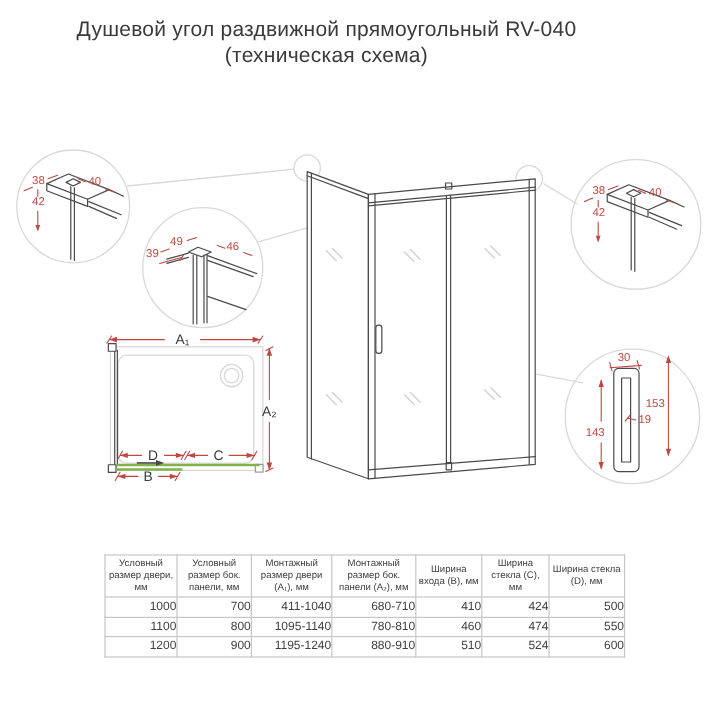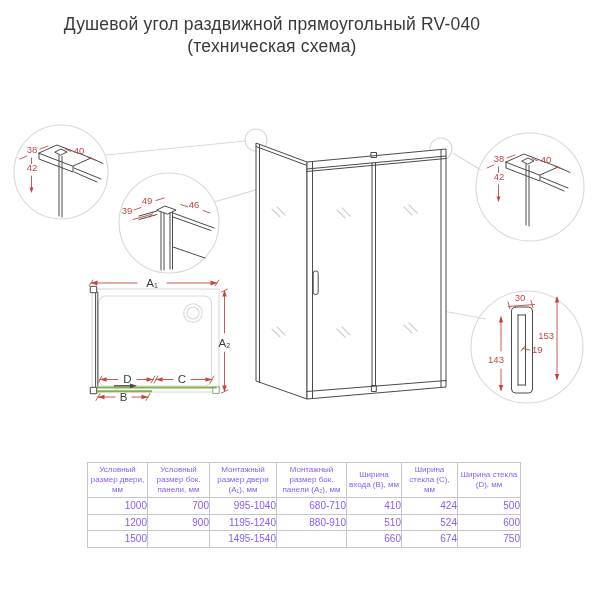--- a/index.html
+++ b/index.html
@@ -20,21 +20,21 @@
   .redf{ fill:#bf4742; stroke:none; }
   .blkf{ fill:#4a4a4a; stroke:none; }
   text.dim  { fill:#bf4742; font-size:9.5px;  font-family:"Liberation Sans",sans-serif; }
   text.plbl { fill:#3d3d3d; font-size:11.5px; font-family:"Liberation Sans",sans-serif; }
   .mid { text-anchor:middle; }
   .end { text-anchor:end; }
   .green { stroke:#82b249; stroke-width:2; fill:none; }
 
   
   table.dims { position:absolute; left:87px; top:462px; width:433px;
-               border-collapse:collapse; color:#8b5cf6; table-layout:fixed; }
+               border-collapse:collapse; color:#404040; table-layout:fixed; }
   table.dims th, table.dims td { border:1px solid #c6c6c6; }
   table.dims th { font-size:8px; font-weight:400; line-height:1.25; padding:2px 1px;
                   height:27px; vertical-align:middle; text-align:center; }
   table.dims td { font-size:10px; text-align:right; height:15.5px; padding:0; }
 </style>
 </head>
 <body>
 
 <div class="title">
   <div>Душевой угол раздвижной прямоугольный RV-040</div>
@@ -204,38 +204,38 @@
       <th>Монтажный размер бок. панели (A₂), мм</th>
       <th>Ширина входа (B), мм</th>
       <th>Ширина стекла (C), мм</th>
       <th>Ширина стекла (D), мм</th>
     </tr>
   </thead>
   <tbody>
     <tr>
       <td>1000</td>
       <td>700</td>
-      <td>995-1040</td>
+      <td>411-1040</td>
       <td>680-710</td>
       <td>410</td>
       <td>424</td>
       <td>500</td>
+    </tr>
+    <tr>
+      <td>1100</td>
+      <td>800</td>
+      <td>1095-1140</td>
+      <td>780-810</td>
+      <td>460</td>
+      <td>474</td>
+      <td>550</td>
     </tr>
     <tr>
       <td>1200</td>
       <td>900</td>
       <td>1195-1240</td>
       <td>880-910</td>
       <td>510</td>
       <td>524</td>
       <td>600</td>
     </tr>
-    <tr>
-      <td>1500</td>
-      <td></td>
-      <td>1495-1540</td>
-      <td></td>
-      <td>660</td>
-      <td>674</td>
-      <td>750</td>
-    </tr>
   </tbody>
 </table>
 
 </body></html>

